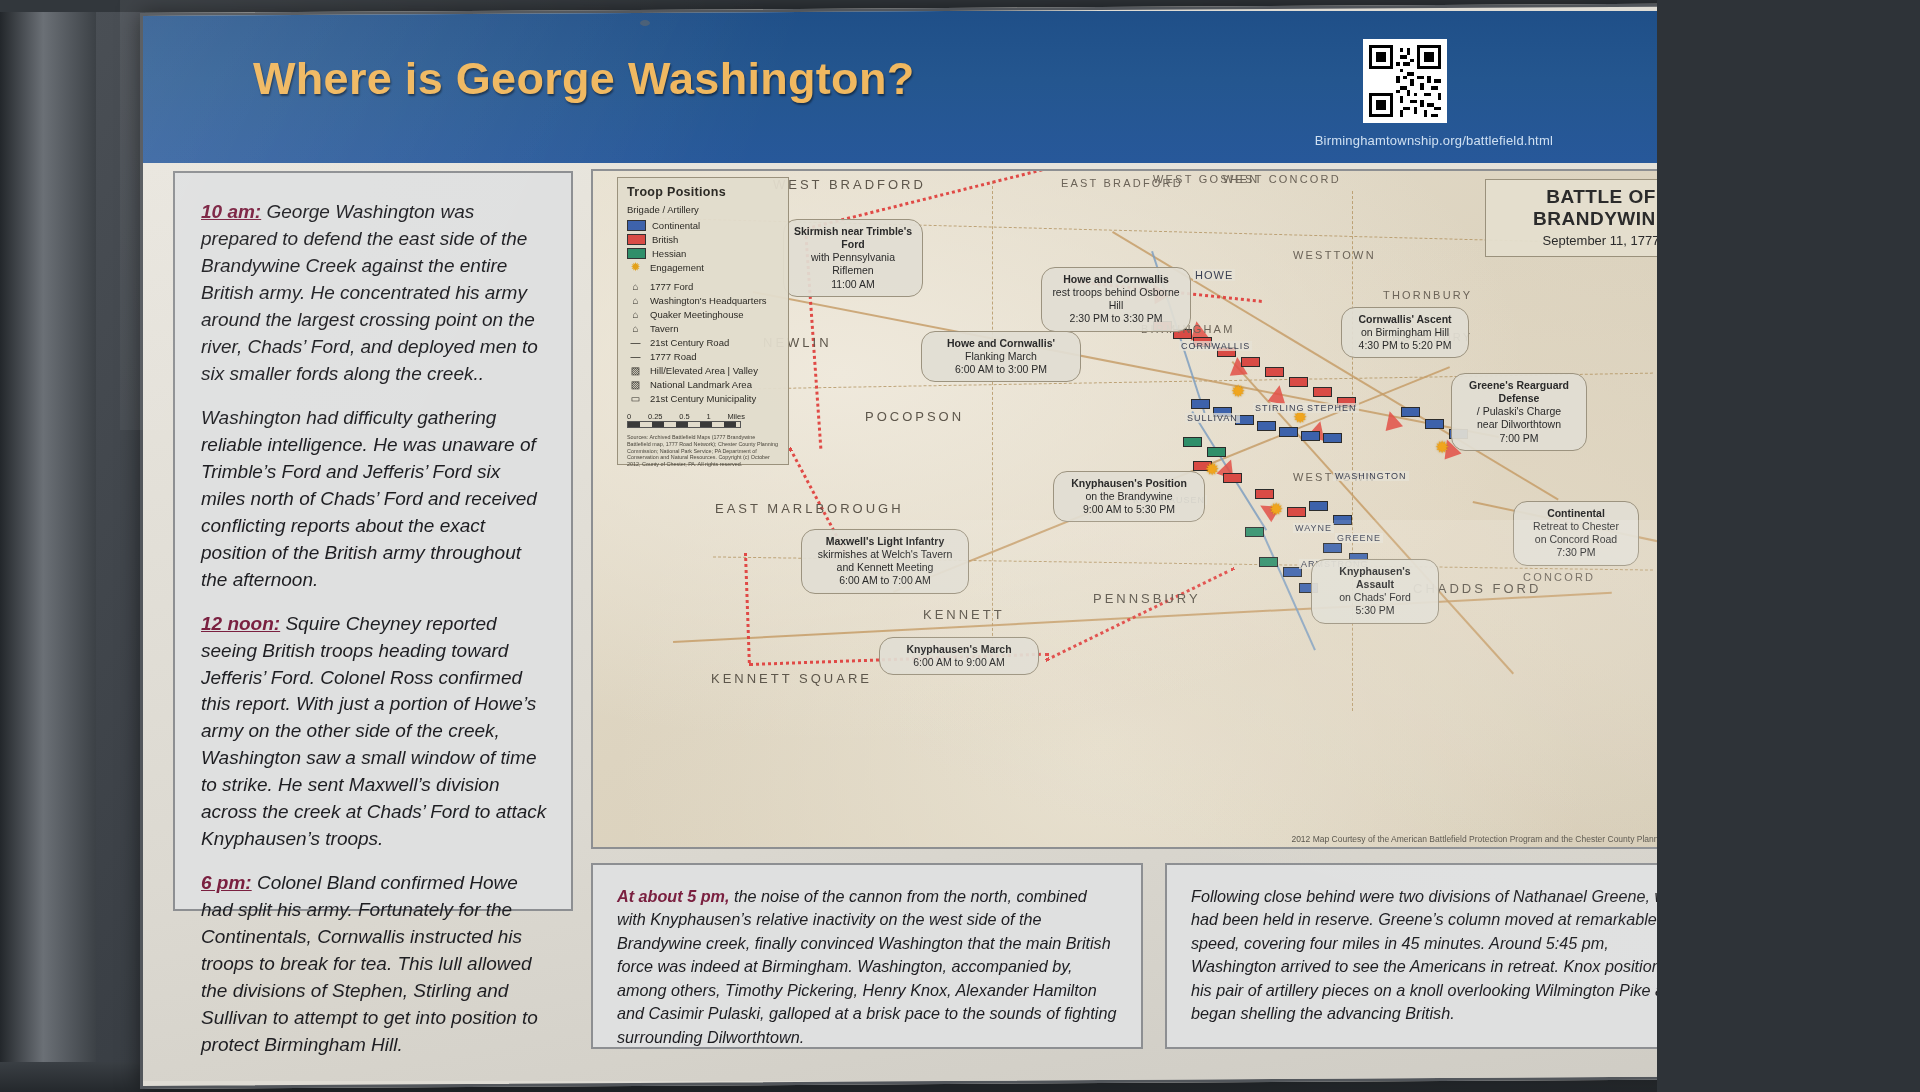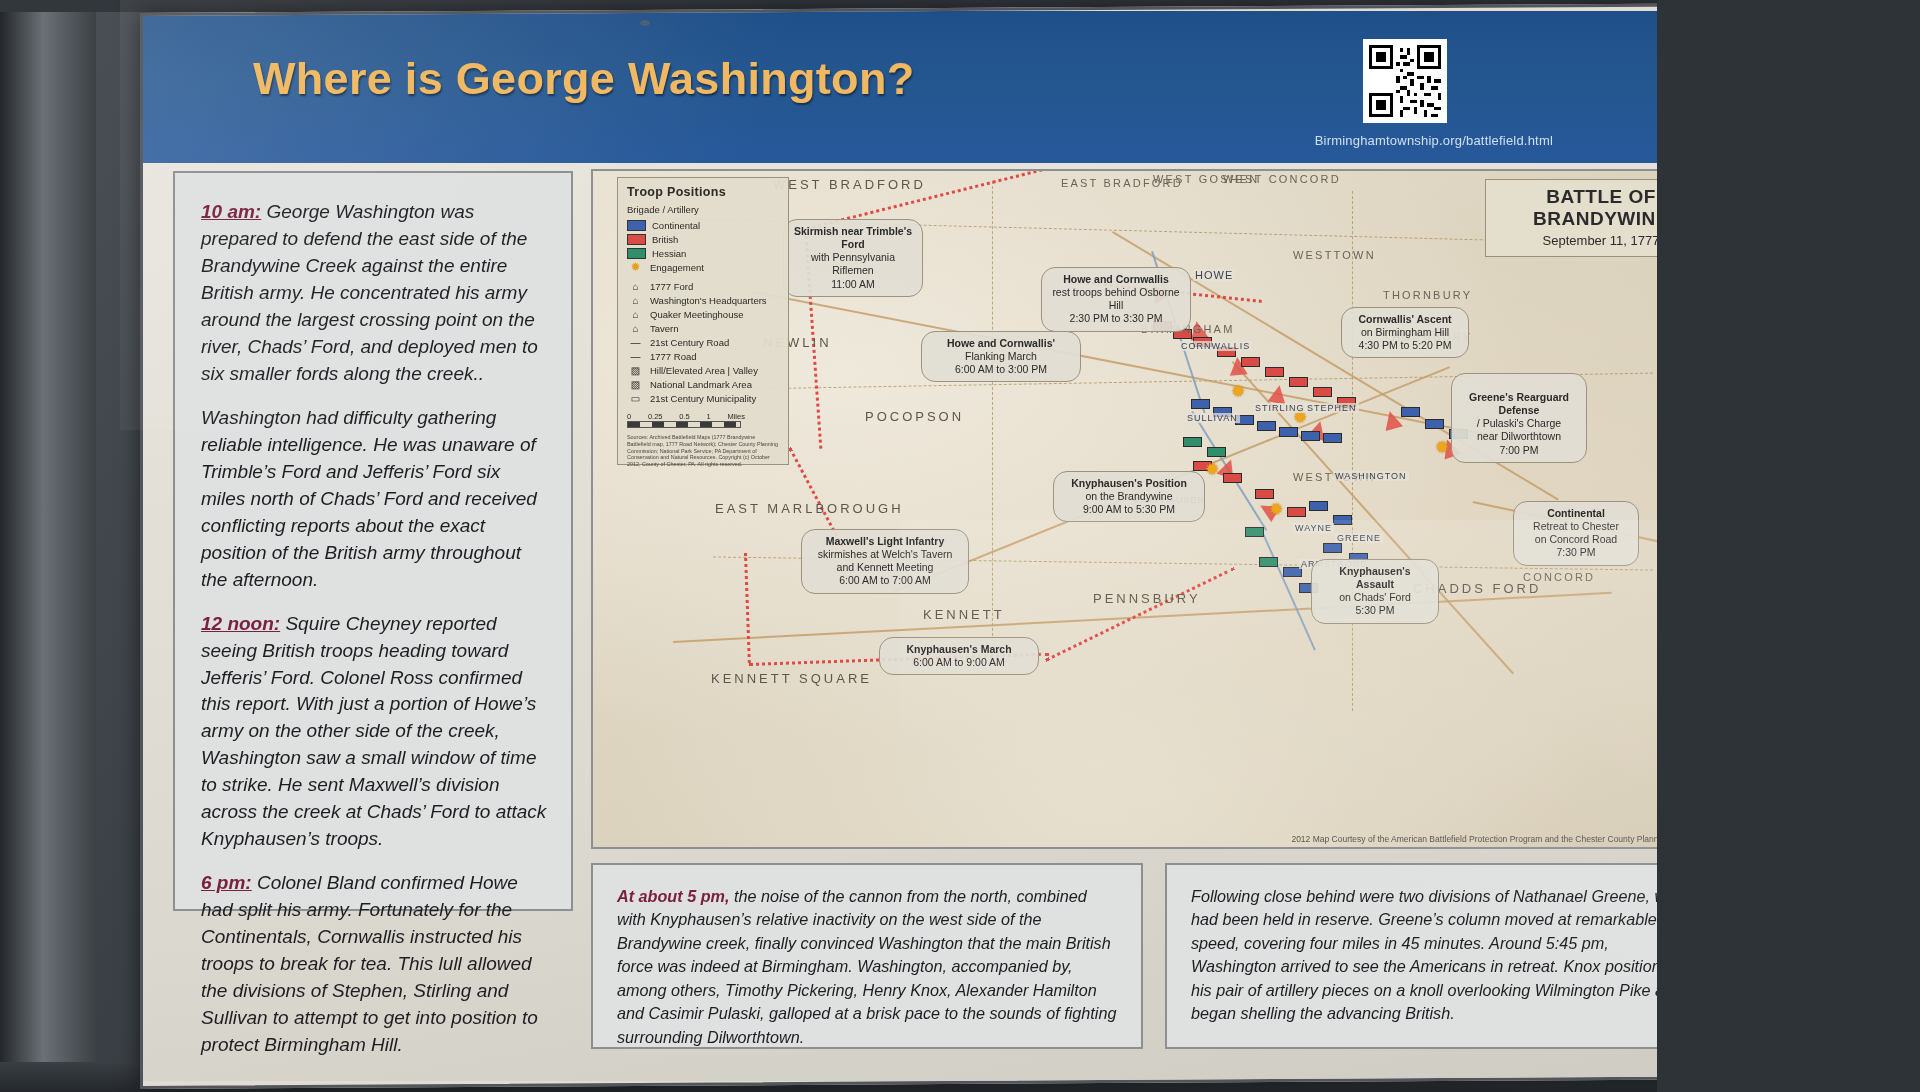--- a/index.html
+++ b/index.html
@@ -489,21 +489,21 @@
                 <div style="font-weight: bold;">Cornwallis' Ascent</div>
                 <div>on Birmingham Hill</div>
                 <div>4:30 PM to 5:20 PM</div>
               </div>
               <div class="callout" style="left: 328px; top: 160px; width: 160px;">
                 <div style="font-weight: bold;">Howe and Cornwallis'</div>
                 <div>Flanking March</div>
                 <div>6:00 AM to 3:00 PM</div>
               </div>
               <div class="callout" style="left: 858px; top: 202px; width: 136px;">
-                <div style="font-weight: bold; margin-top: 12px;">Greene's Rearguard Defense</div>
+                <div style="font-weight: bold;">Greene's Rearguard Defense</div>
                 <div>/ Pulaski's Charge</div>
                 <div>near Dilworthtown</div>
                 <div>7:00 PM</div>
               </div>
               <div class="callout" style="left: 460px; top: 300px; width: 152px;">
                 <div style="font-weight: bold;">Knyphausen's Position</div>
                 <div>on the Brandywine</div>
                 <div>9:00 AM to 5:30 PM</div>
               </div>
               <div class="callout" style="left: 920px; top: 330px; width: 126px;">

